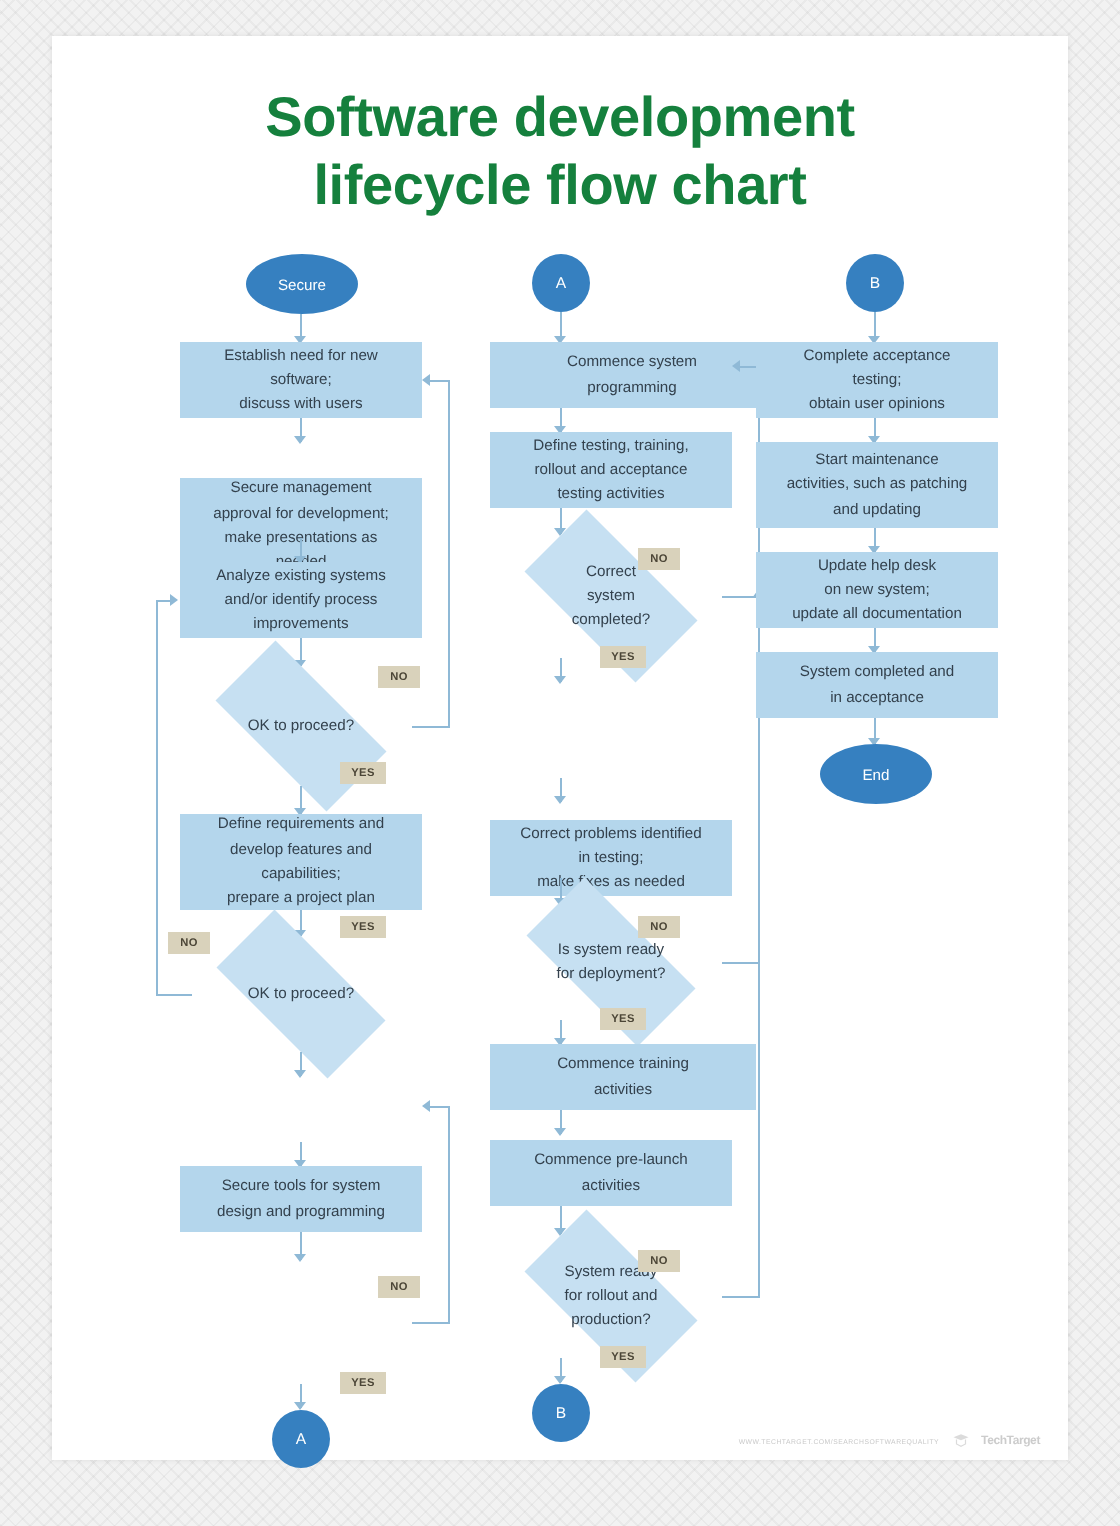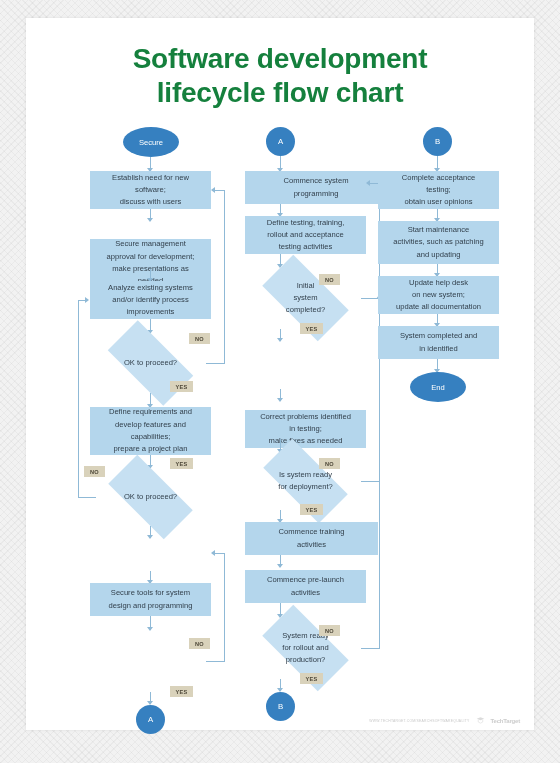--- a/index.html
+++ b/index.html
@@ -296,21 +296,21 @@
   <div class="node proc" style="left:219px; top:198px; width:121px; height:38px;">
     <span>Define testing, training,
 rollout and acceptance
 testing activities</span>
   </div>
   <div class="ln-v" style="left:254px; top:236px; height:13px;"></div>
   <div class="arw-d" style="left:251px; top:246px;"></div>
 
   <div class="dec-wrap" style="left:224px; top:249px; width:111px; height:62px;">
     <div class="dec-shape"></div>
-    <div class="dec-label">Initial
+    <div class="dec-label">Correct
 system
 completed?</div>
   </div>
 
   <div class="ln-h" style="left:335px; top:280px; width:19px;"></div>
   <div class="ln-v" style="left:353px; top:165px; height:115px;"></div>
   <div class="ln-h" style="left:344px; top:165px; width:10px;"></div>
   <div class="arw-l" style="left:340px; top:162px;"></div>
   <div class="tag" style="left:293px; top:256px; width:21px; height:11px;">
     <span>NO</span>
@@ -414,21 +414,21 @@
   <div class="node proc" style="left:352px; top:258px; width:121px; height:38px;">
     <span>Update help desk
 on new system;
 update all documentation</span>
   </div>
   <div class="ln-v" style="left:411px; top:296px; height:12px;"></div>
   <div class="arw-d" style="left:408px; top:305px;"></div>
 
   <div class="node proc" style="left:352px; top:308px; width:121px; height:33px;">
     <span>System completed and
-in identified</span>
+in acceptance</span>
   </div>
   <div class="ln-v" style="left:411px; top:341px; height:13px;"></div>
   <div class="arw-d" style="left:408px; top:351px;"></div>
 
   <div class="node term" style="left:384px; top:354px; width:56px; height:30px; border-radius:50%;">
     <span>End</span>
   </div>
 
   <div class="footer">
     <span class="footer-credit">WWW.TECHTARGET.COM/SEARCHSOFTWAREQUALITY</span>

